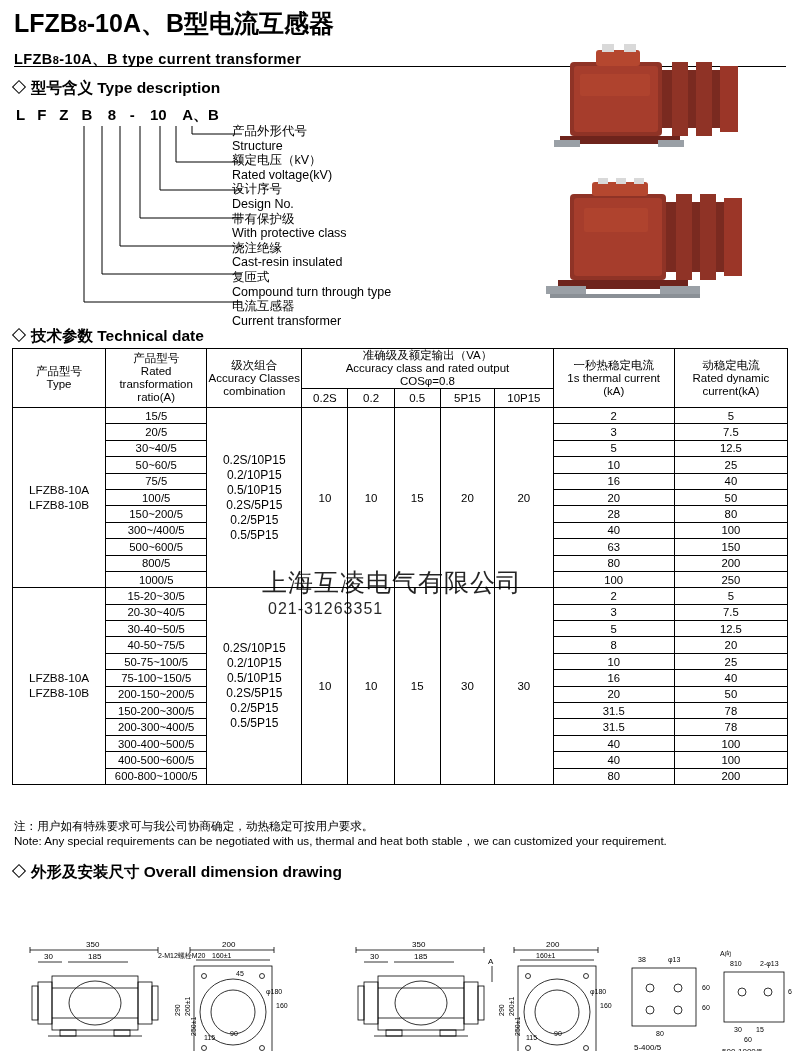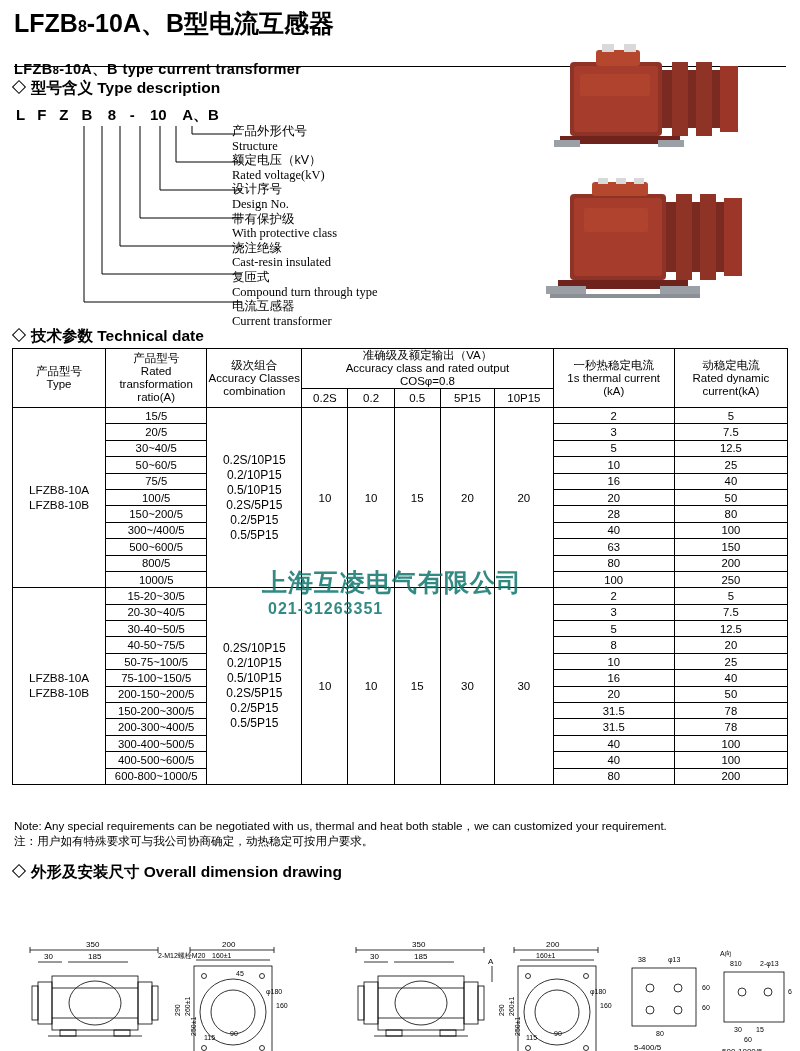--- a/index.html
+++ b/index.html
@@ -10,53 +10,53 @@
     color:#000;
     position:relative;
     overflow:hidden;
   }
   .page{position:relative;width:660px;height:1051px;}
 
   
   .header{position:absolute;left:14px;top:8px;width:520px;}
   .title-cn{font-size:25px;font-weight:bold;letter-spacing:0px;line-height:30px;}
   .title-cn .sub{font-size:16px;}
-  .title-en{font-size:14.5px;font-weight:bold;letter-spacing:0.4px;margin-top:18px;}
+  .title-en{font-size:14.5px;font-weight:bold;letter-spacing:0.4px;margin-top:8px;}
   .title-en .sub{font-size:11px;}
   .hr-top{position:absolute;left:14px;top:66px;width:772px;height:0;border-top:1px solid #000;}
 
   
   .sec{position:absolute;font-size:15.5px;font-weight:bold;white-space:nowrap;}
   .sec .dia{display:inline-block;transform:rotate(45deg);width:8px;height:8px;border:1.4px solid #000;margin-right:7px;position:relative;top:-1px;}
 
   
   .typecode{position:absolute;left:16px;top:106px;font-size:15px;font-weight:bold;letter-spacing:0px;}
   .typecode span{display:inline-block;}
   .codelines{position:absolute;left:16px;top:120px;width:250px;height:190px;}
   .codelines svg{display:block;}
   .desc{position:absolute;left:232px;top:124px;font-size:12.5px;line-height:14.6px;}
   .desc div{white-space:nowrap;}
-  .desc .en{font-family:Liberation Serif, serif;}
+  .desc .en{font-family:Liberation Sans, sans-serif;}
 
   
   .photo{position:absolute;}
   .photo svg{display:block;}
 
   
   .tbl-wrap{position:absolute;left:12px;top:348px;width:776px;}
   table.main{border-collapse:collapse;width:776px;font-size:11.5px;}
   table.main td,table.main th{border:1px solid #000;text-align:center;vertical-align:middle;padding:0;}
   .hd{font-weight:normal;font-size:11.5px;line-height:13px;padding:2px 2px;}
   .ratio-cell{height:15.4px;font-size:11.3px;}
   .acc-cell{font-size:12px;line-height:15px;}
   .typecell{font-size:11.8px;line-height:15px;}
   .note{position:absolute;left:14px;top:818px;font-size:11.6px;line-height:15px;width:772px;}
 
   
-  .wm{position:absolute;color:#0f766e;font-weight:bold;opacity:.85;white-space:nowrap;}
+  .wm{position:absolute;color:#000000;font-weight:normal;opacity:.85;white-space:nowrap;}
   .wm1{left:262px;top:566px;font-size:25px;letter-spacing:1px;}
   .wm2{left:268px;top:600px;font-size:16px;letter-spacing:1px;}
 </style>
 </head>
 <body>
 
 <div class="page">
 
   <div class="header">
     <div class="title-cn"><span>LFZB</span><span class="sub">8</span><span>-10A、B型电流互感器</span></div>
@@ -351,22 +351,22 @@
             <td class="ratio-cell">200</td>
           </tr>
     </tbody>
       </table>
   </div>
 
   <div class="wm wm1">上海互凌电气有限公司</div>
   <div class="wm wm2">021-31263351</div>
 
   <div class="note">
+    <div>注：用户如有特殊要求可与我公司协商确定，动热稳定可按用户要求。</div>
     <div>Note: Any special requirements can be negotiated with us, thermal and heat both stable，we can customized your requirement.</div>
-    <div>注：用户如有特殊要求可与我公司协商确定，动热稳定可按用户要求。</div>
   </div>
 
   <div class="sec" style="left:14px;top:862px;">
     <span class="dia"></span><span>外形及安装尺寸 Overall dimension drawing</span>
   </div>
 
   <div style="position:absolute;left:8px;top:936px;width:784px;height:160px;">
     <svg width="784" height="160" viewBox="0 0 784 160">
       <g stroke="#000" fill="none" stroke-width="0.8" font-family="Liberation Sans" font-size="7">
 

